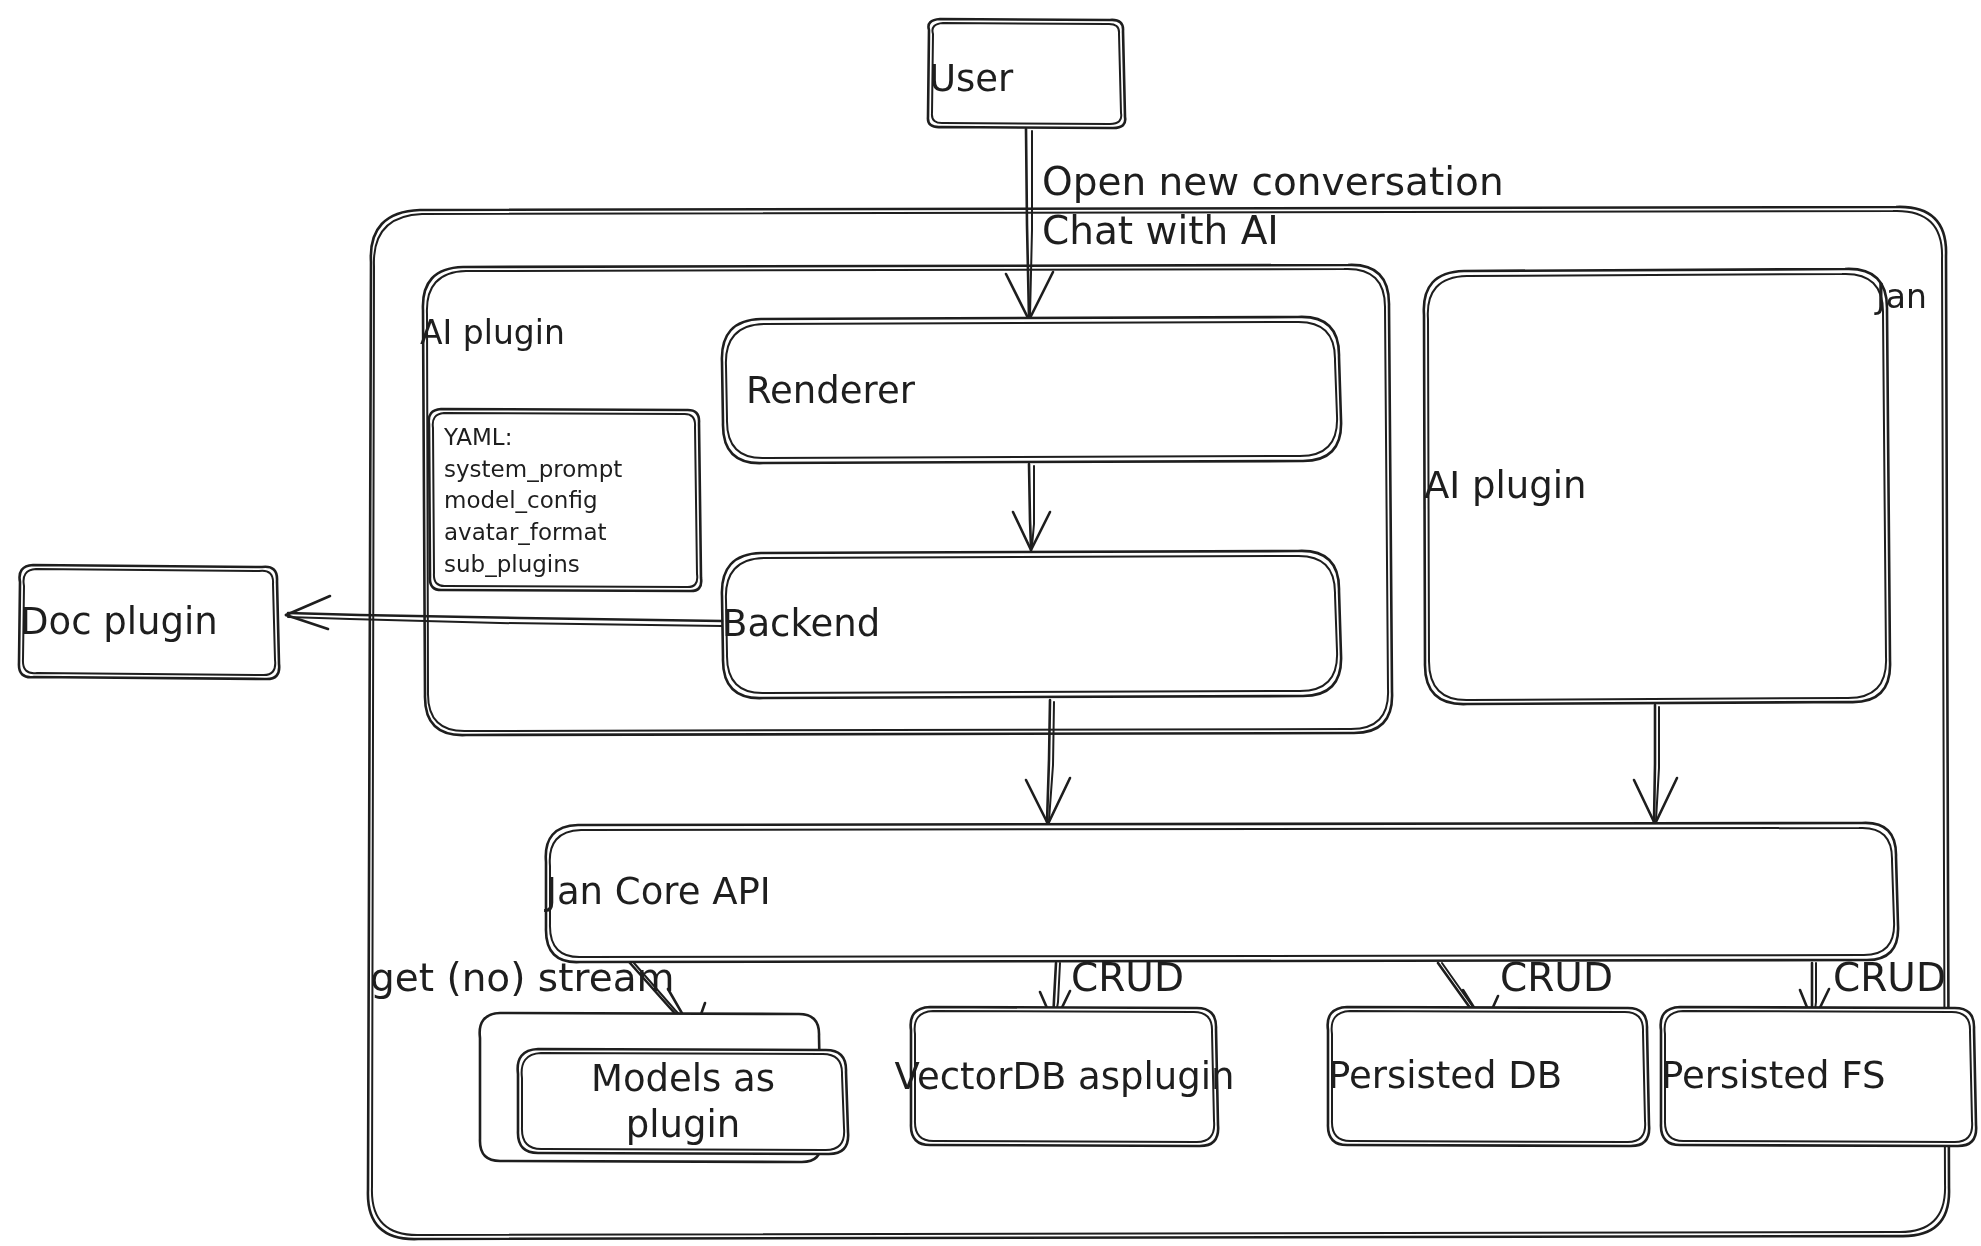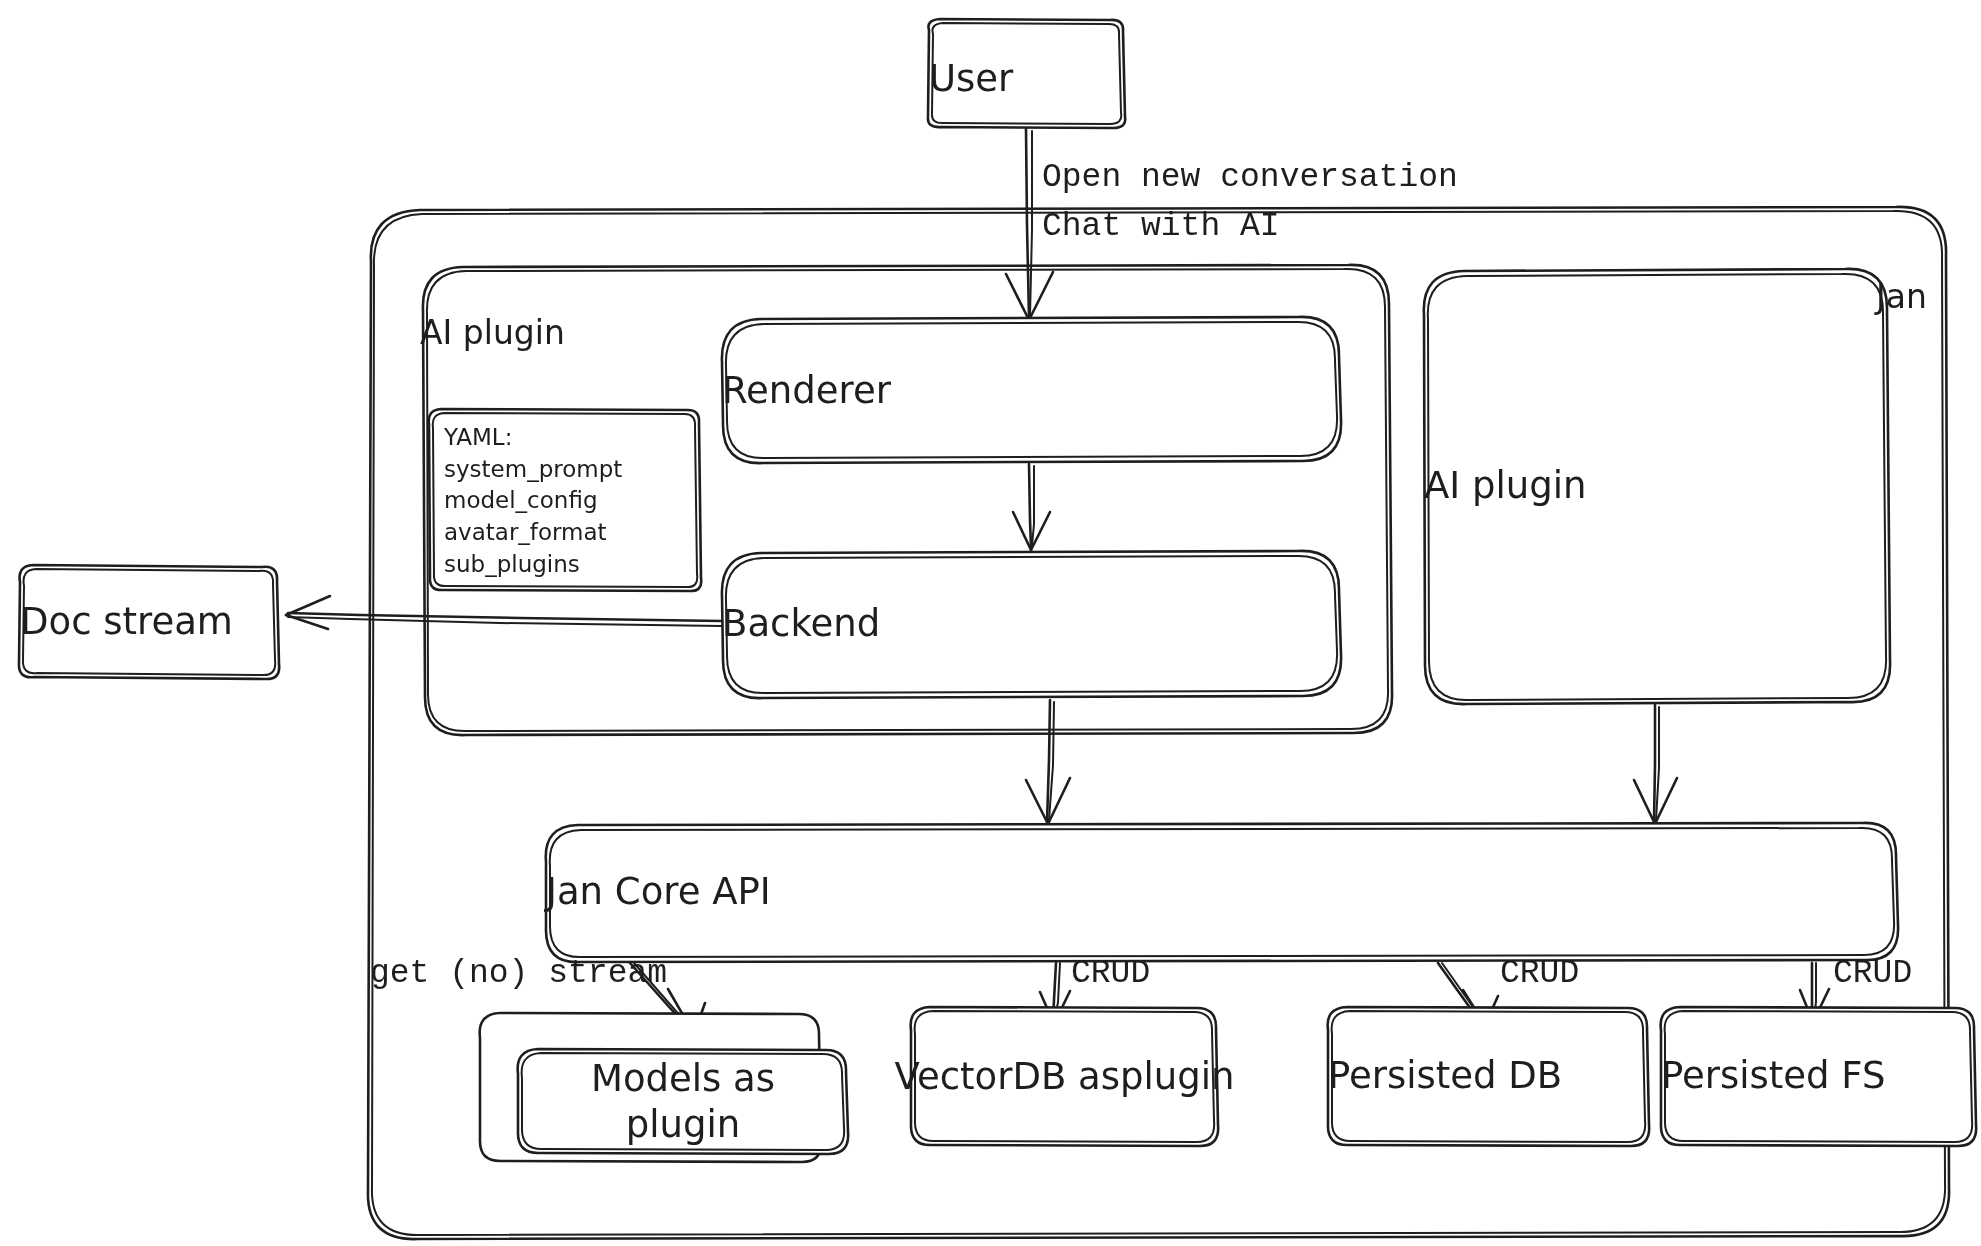--- a/index.html
+++ b/index.html
@@ -4,21 +4,21 @@
 <style>
   html,body{margin:0;padding:0;background:#ffffff;}
   body{width:1981px;height:1246px;position:relative;overflow:hidden;
        font-family:"DejaVu Sans",sans-serif;color:#1e1e1e;}
   #stage{position:absolute;inset:0;width:1981px;height:1246px;}
   svg#draw{position:absolute;left:0;top:0;width:1981px;height:1246px;}
   .lbl{position:absolute;color:#1e1e1e;white-space:pre;line-height:1.32;
        font-family:"DejaVu Sans",sans-serif;}
   .node-text{font-size:37px;text-align:center;}
   .node-text.two{line-height:1.24;}
-  .edge-text{font-size:33px;font-family:Liberation Mono, monospace;}
+  .edge-text{font-size:39px;}
   .group-text{font-size:33px;}
   .mono-list{font-size:23px;line-height:1.38;}
   .ctr{display:flex;align-items:center;justify-content:flex-start;}
 </style>
 </head>
 <body>
 
 <div id="stage">
 
   <svg id="draw" viewBox="0 0 1981 1246" xmlns="http://www.w3.org/2000/svg">
@@ -164,38 +164,38 @@
 
   <div class="lbl group-text" style="left:420px;top:311px;">AI plugin</div>
 
   <div class="lbl node-text ctr" style="left:929px;top:30px;width:196px;height:98px;">
     <span>User</span>
   </div>
 
   <div class="lbl edge-text" style="left:1042px;top:156px;">Open new conversation</div>
   <div class="lbl edge-text" style="left:1042px;top:205px;">Chat with AI</div>
 
-  <div class="lbl node-text ctr" style="left:722px;top:317px;width:619px;height:148px;">
+  <div class="lbl node-text ctr" style="left:746px;top:317px;width:619px;height:148px;">
     <span>Renderer</span>
   </div>
 
   <div class="lbl node-text ctr" style="left:722px;top:551px;width:726px;height:147px;">
     <span>Backend</span>
   </div>
 
   <div style="position:absolute;left:444px;top:422px;width:250px;">
     <div class="lbl mono-list" style="position:static;">YAML:</div>
     <div class="lbl mono-list" style="position:static;">system_prompt</div>
     <div class="lbl mono-list" style="position:static;">model_config</div>
     <div class="lbl mono-list" style="position:static;">avatar_format</div>
     <div class="lbl mono-list" style="position:static;">sub_plugins</div>
   </div>
 
   <div class="lbl node-text ctr" style="left:20px;top:565px;width:259px;height:114px;">
-    <span>Doc stream</span>
+    <span>Doc plugin</span>
   </div>
 
   <div class="lbl node-text ctr" style="left:1424px;top:269px;width:464px;height:435px;">
     <span>AI plugin</span>
   </div>
 
   <div class="lbl node-text ctr" style="left:546px;top:823px;width:1352px;height:139px;">
     <span>Jan Core API</span>
   </div>
 

